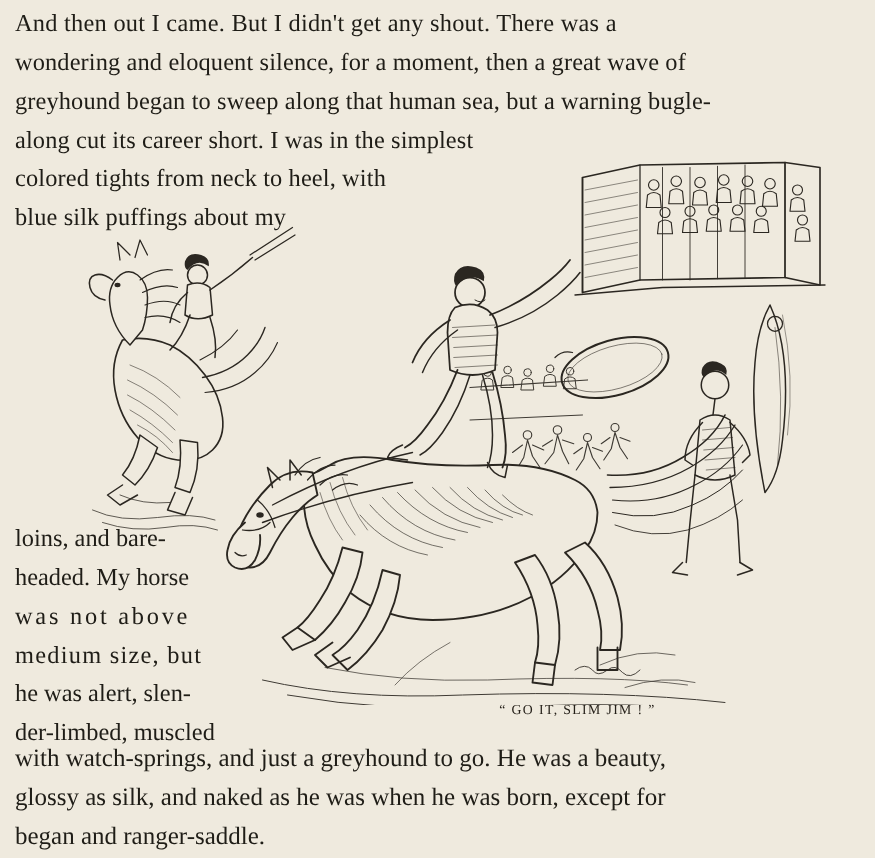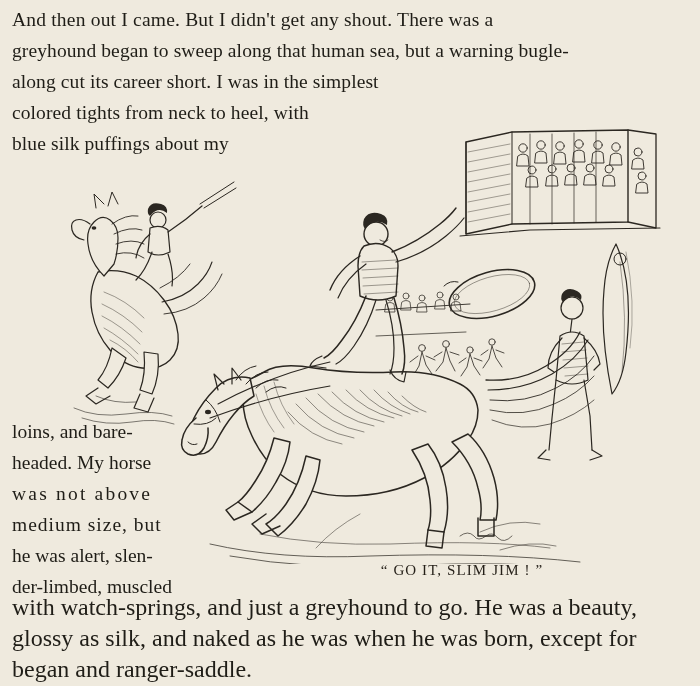--- a/index.html
+++ b/index.html
@@ -52,21 +52,21 @@
   }
   .left-col .l { display: block; white-space: nowrap; }
   .left-col .sp1 { letter-spacing: 2.2px; }
   .left-col .sp2 { letter-spacing: 1.0px; }
 
   .bottom-text {
     position: absolute;
     left: 12px;
     top: 592px;
     width: 680px;
-    font-size: 24px;
+    font-size: 20px;
     line-height: 31px;
     color: #1f1d17;
   }
   .bottom-text .l { display: block; white-space: nowrap; }
 
   
   .illus {
     position: absolute;
     left: 60px;
     top: 112px;
@@ -74,34 +74,35 @@
     height: 452px;
   }
   .illus svg { display: block; }
 
   .caption {
     position: absolute;
     left: 372px;
     top: 562px;
     width: 180px;
     text-align: center;
-    font-size: 15px;
+    font-size: 11px;
     letter-spacing: 1.1px;
     font-variant: small-caps;
     color: #241f18;
     font-family: "Liberation Serif", serif;
   }
 </style>
 </head>
 <body>
 
 <div class="page">
 
   <div class="top-text para">
     <span class="l wide">And then out I came.   But I didn't get any shout.   There was a</span>
+    <span class="l">wondering and  eloquent  silence, for a moment, then a great wave of</span>
     <span class="l">greyhound  began  to  sweep along that human sea, but a warning bugle-</span>
     <span class="l">along cut its career short.   I was in the simplest</span>
     <span class="l">colored tights from neck to heel, with</span>
     <span class="l">blue  silk  puffings  about  my</span>
   </div>
 
   <div class="illus">
     <svg width="628" height="452" viewBox="0 0 628 452" xmlns="http://www.w3.org/2000/svg">
       <g stroke="#2b2721" fill="none" stroke-linecap="round" stroke-linejoin="round">
 

